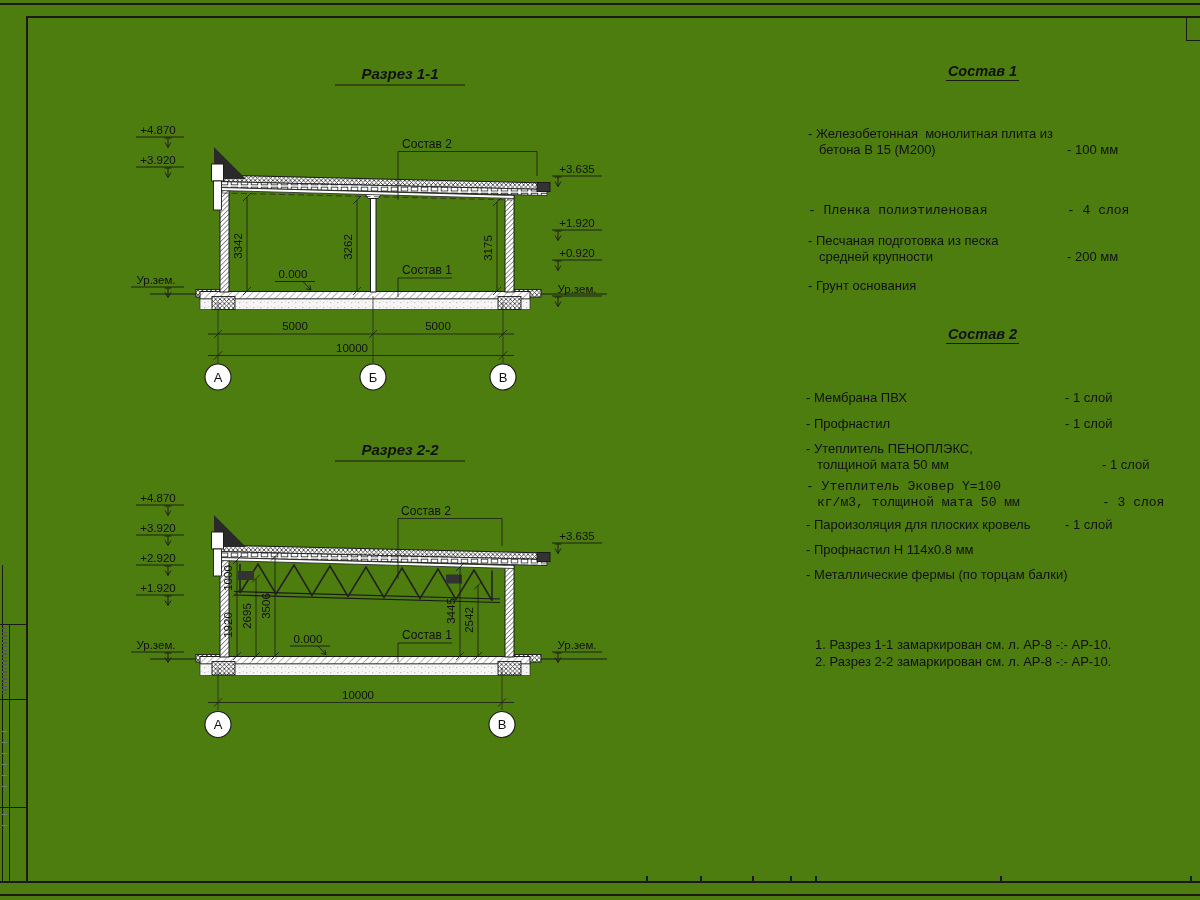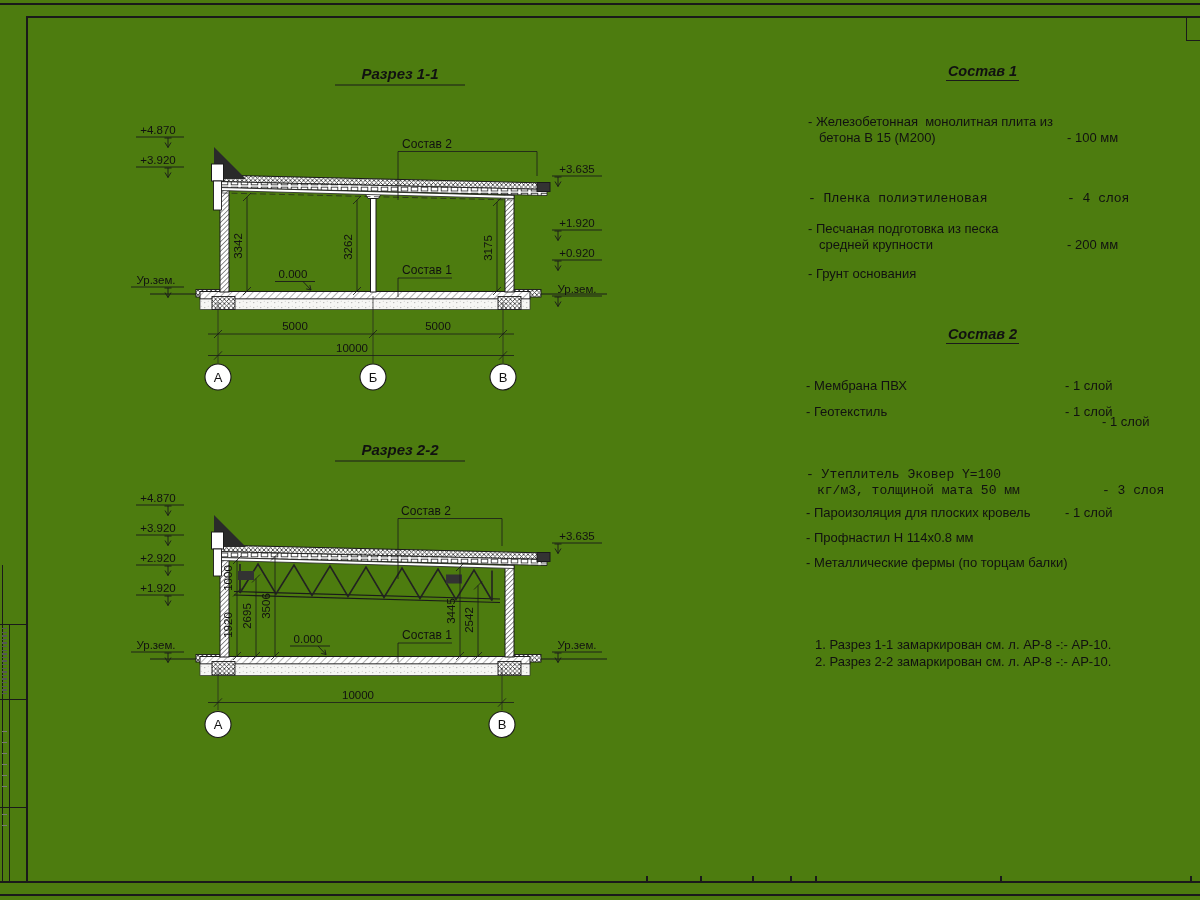--- a/index.html
+++ b/index.html
@@ -4,21 +4,21 @@
 <style>
   html,body { margin:0; padding:0; background:#e8e8e8; }
   .sheet {
     position:relative; width:1200px; height:900px; background:#4d7c0f;
     font-family:"Liberation Sans", sans-serif; color:#111; overflow:hidden;
   }
   .hline, .vline { position:absolute; background:#1a1a1a; }
   
   .blk-title { position:absolute; width:385px; text-align:center; font:italic bold 14.5px "Liberation Sans",sans-serif; }
   .blk-title span { border-bottom:1.4px solid #1a1a1a; padding:0 2px 1px 2px; }
-  .li { position:absolute; font:13px/15.5px "Liberation Sans",sans-serif; }
+  .li { position:absolute; font:13px/15.5px "Liberation Sans",sans-serif;margin-top:12px; }
   .li-name { padding-left:11px; text-indent:-11px; white-space:pre-wrap; }
   .li-amt { position:absolute; bottom:0; left:259px; white-space:nowrap; }
   .li-amt.far { left:296px; }
   .notes { position:absolute; left:815px; top:636px; font:13px/17px "Liberation Sans",sans-serif; }
   
   .stampmarks { position:absolute; width:5px; }
   .dense  { background:repeating-linear-gradient(180deg,#555 0 1.4px,transparent 1.4px 3.6px); }
   .sparse { background:repeating-linear-gradient(180deg,#777 0 1.4px,transparent 1.4px 11px); }
   .tick { position:absolute; width:1.5px; height:5px; background:#1a1a1a; top:876px; }
   
@@ -310,24 +310,25 @@
     <div class="li-name" style="width:300px;">- Грунт основания</div>
     <div class="li-amt"></div>
   </div>
 
   <div class="blk-title" style="left:790px;top:326px;"><span>Состав 2</span></div>
   <div class="li" style="left:806px;top:378px;width:345px;">
     <div class="li-name" style="width:300px;">- Мембрана ПВХ</div>
     <div class="li-amt">- 1 слой</div>
   </div>
   <div class="li" style="left:806px;top:404px;width:345px;">
-    <div class="li-name" style="width:300px;">- Геотекстиль</div>
+    <div class="li-name" style="width:300px;">- Профнастил</div>
     <div class="li-amt">- 1 слой</div>
   </div>
   <div class="li" style="left:806px;top:429px;width:345px;">
+    <div class="li-name" style="width:190px;">- Утеплитель ПЕНОПЛЭКС, толщиной мата 50 мм</div>
     <div class="li-amt far">- 1 слой</div>
   </div>
   <div class="li" style="left:806px;top:467px;width:345px;font-family:Liberation Mono, monospace;">
     <div class="li-name" style="width:215px;">- Утеплитель Эковер Y=100 кг/м3, толщиной мата 50 мм</div>
     <div class="li-amt far">- 3 слоя</div>
   </div>
   <div class="li" style="left:806px;top:505px;width:345px;">
     <div class="li-name" style="width:300px;">- Пароизоляция для плоских кровель</div>
     <div class="li-amt">- 1 слой</div>
   </div>

